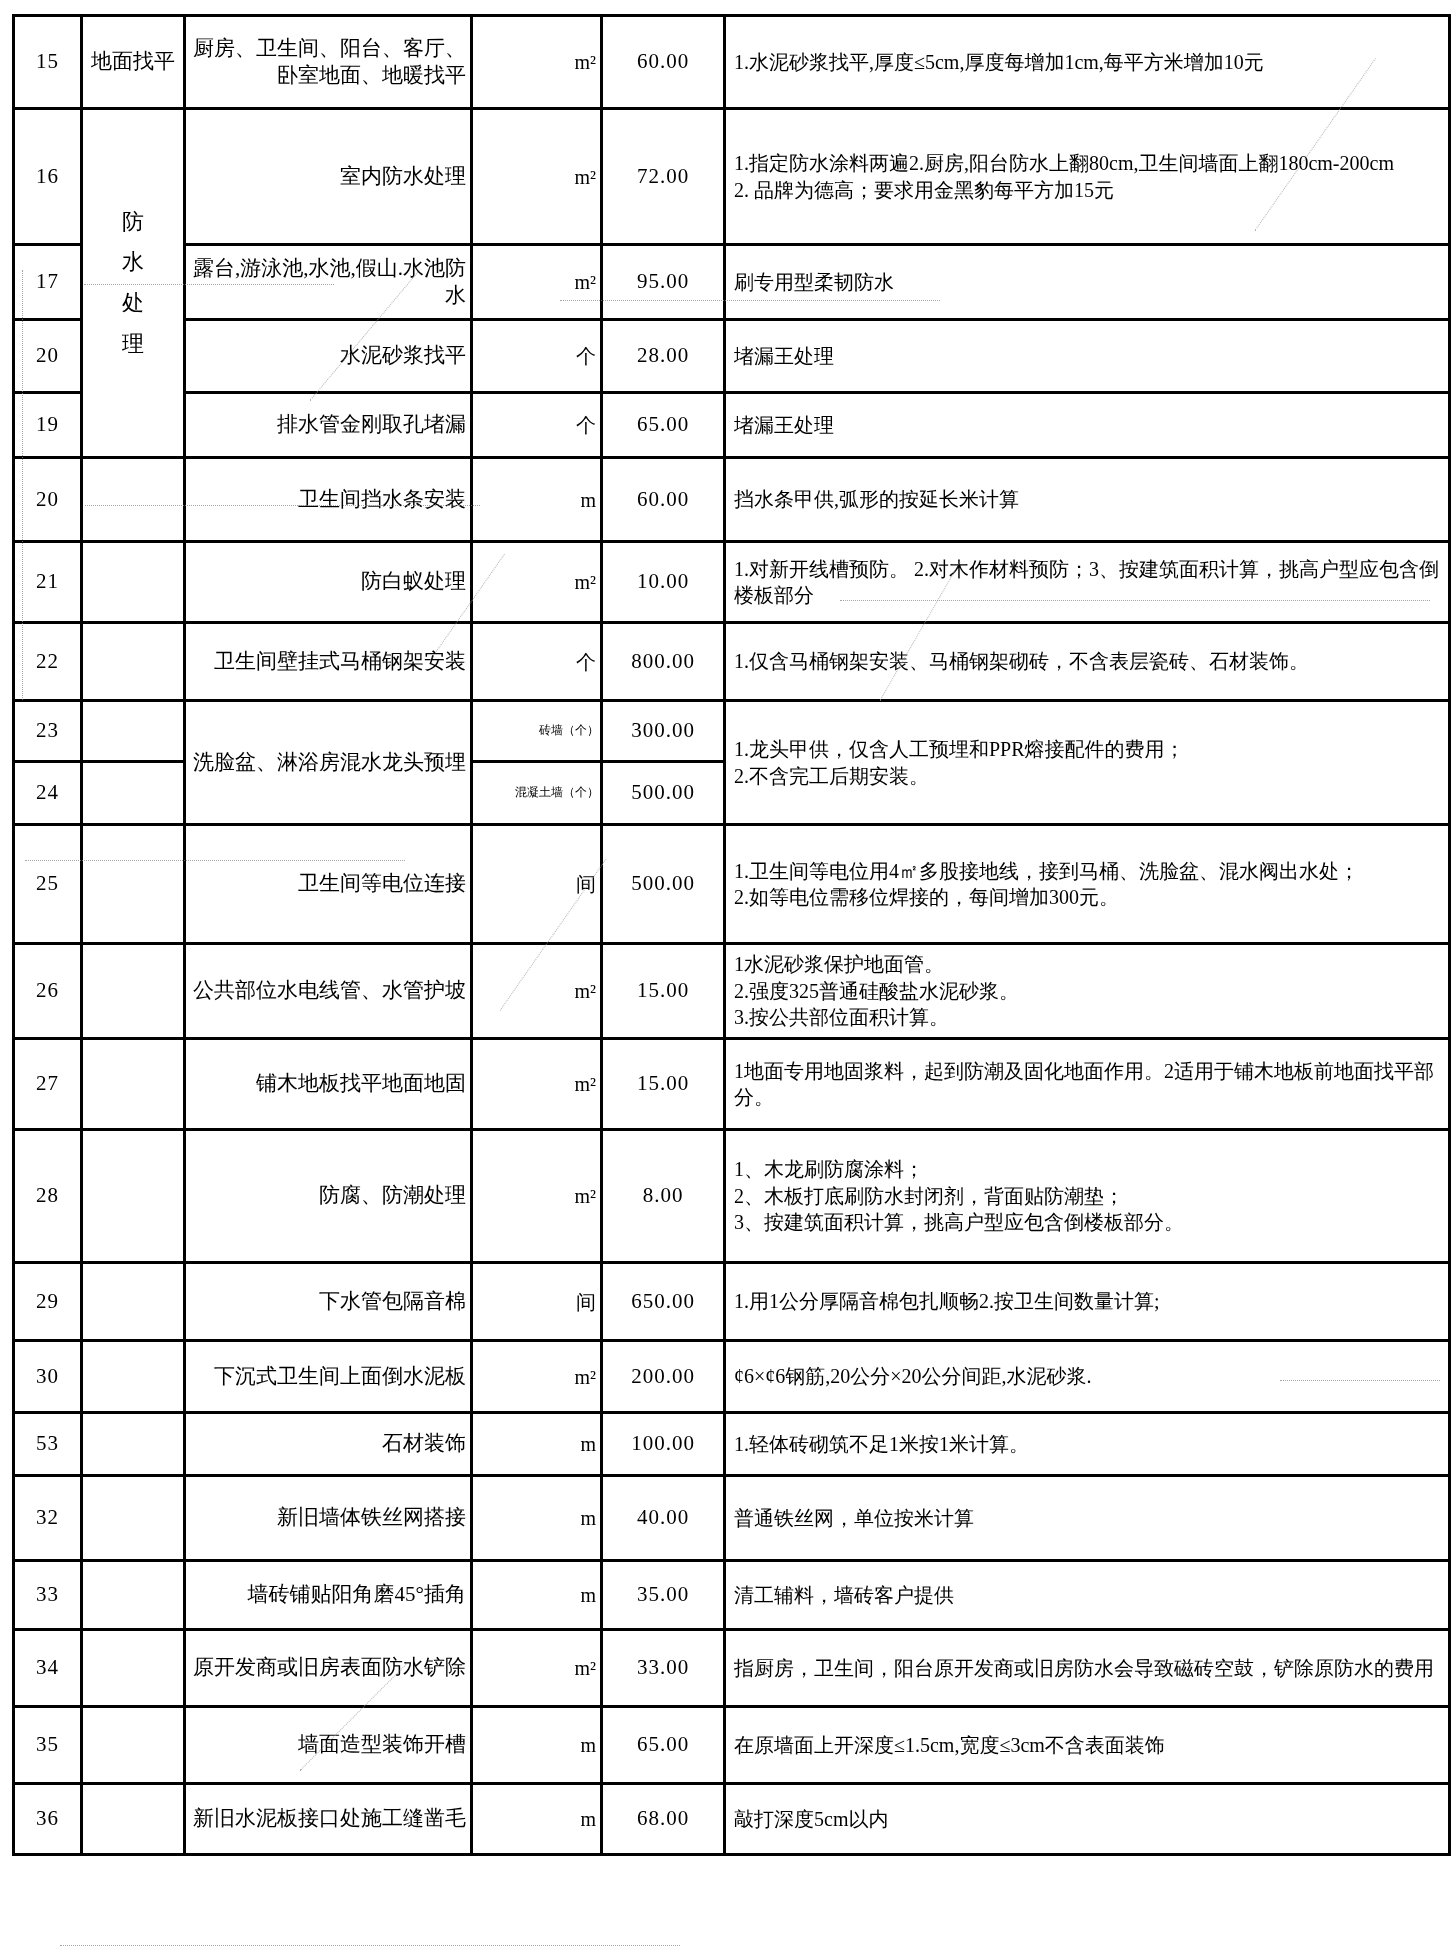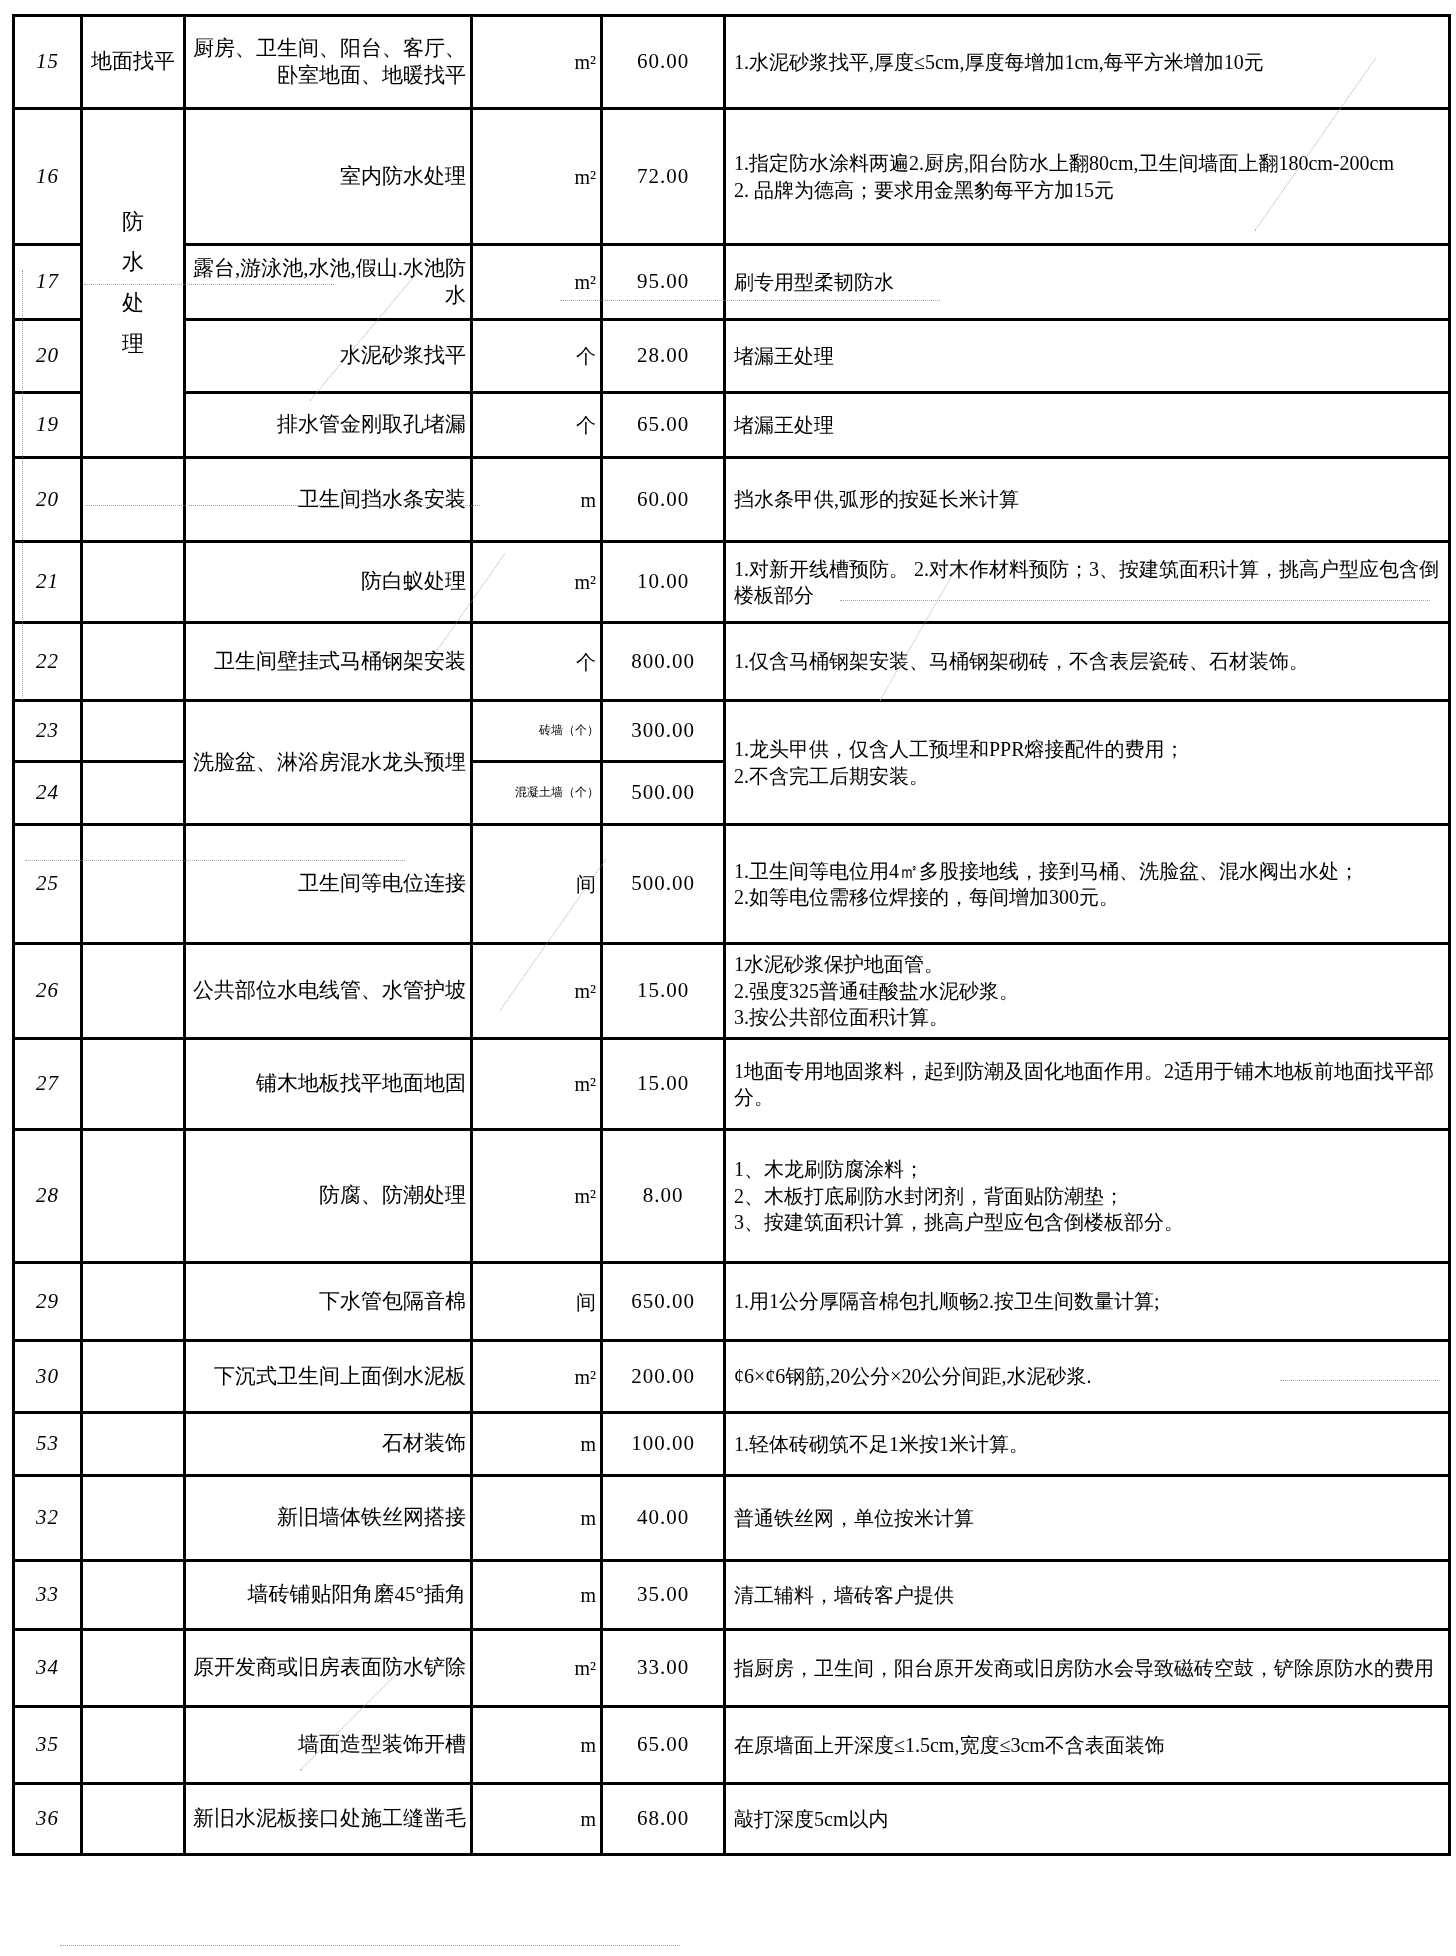--- a/index.html
+++ b/index.html
@@ -3,21 +3,21 @@
 <meta charset="utf-8">
 <style>
   html,body{margin:0;padding:0;background:#fff;}
   body{width:1456px;height:1956px;overflow:hidden;
        font-family:"Liberation Serif","DejaVu Serif",serif;color:#000;}
   .page{position:relative;width:1456px;height:1956px;background:#fff;}
   table.price{border-collapse:collapse;table-layout:fixed;width:1436px;
               position:absolute;left:12px;top:14px;}
   td{border:3px solid #000;vertical-align:middle;padding:2px 4px;
      font-size:21px;line-height:1.3;overflow:hidden;}
-  td.c-no{text-align:center;font-size:21px;letter-spacing:1px;font-style:italic;}
+  td.c-no{text-align:center;font-size:21px;letter-spacing:1px;}
   td.c-cat{text-align:center;}
   td.c-item{text-align:right;padding-left:7px;font-size:21px;}
   td.c-unit{text-align:right;font-size:20px;}
   td.c-unit.small{font-size:12px;padding-left:1px;padding-right:1px;}
   td.c-price{text-align:center;font-size:21px;letter-spacing:1px;}
   td.c-note{text-align:left;font-size:20px;line-height:1.32;
             padding-left:8px;padding-right:6px;white-space:pre-line;}
   .vert{white-space:pre-line;text-align:center;font-size:22px;line-height:1.85;
         margin:0 auto;}
   .art{position:absolute;pointer-events:none;opacity:.75;}

